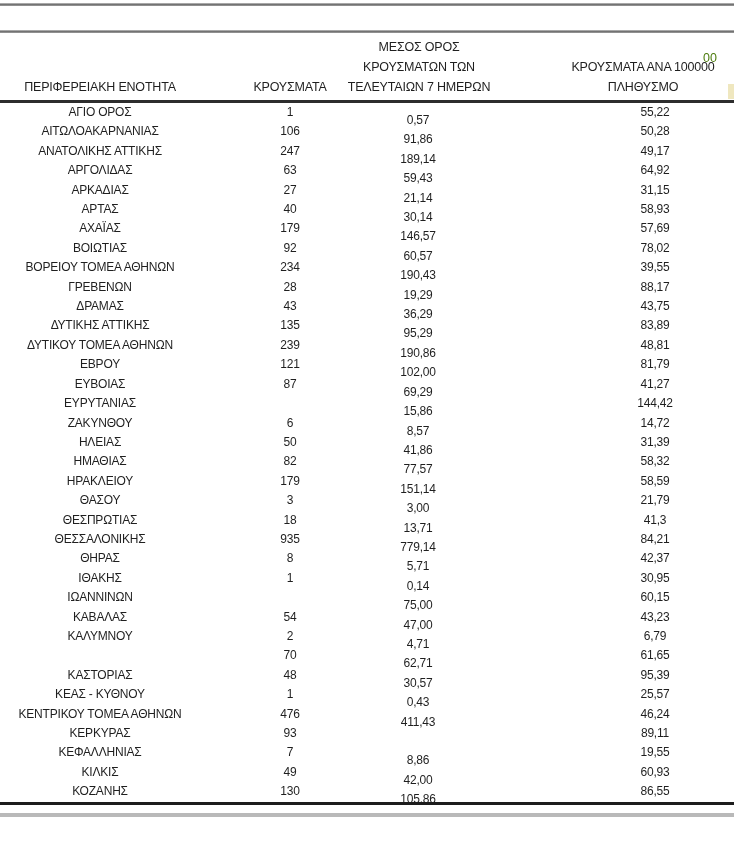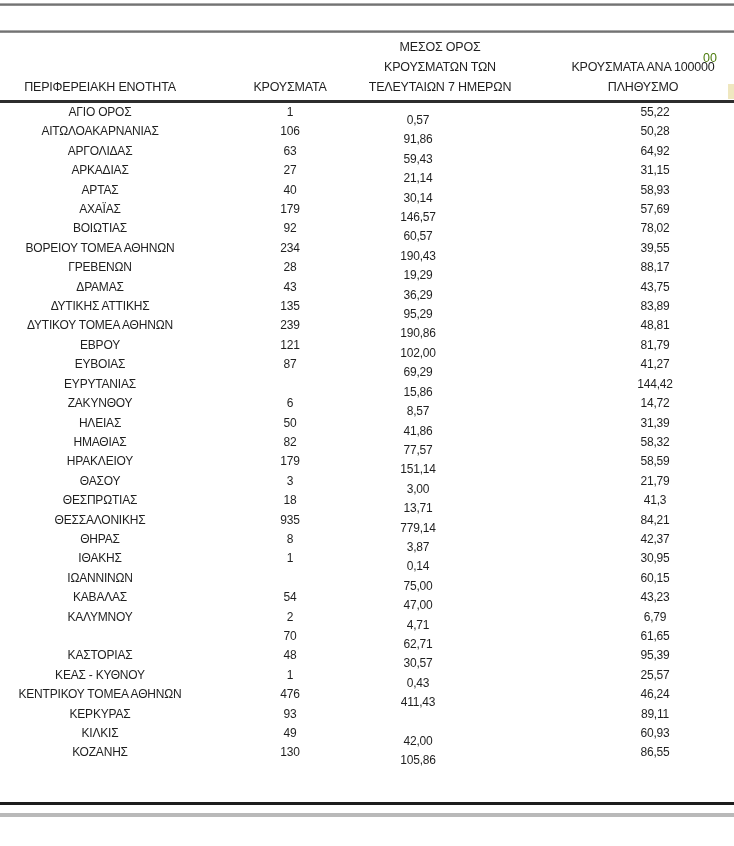--- a/index.html
+++ b/index.html
@@ -21,21 +21,21 @@
   .rule-dark{height:3px;background:#2d2d2d;}
   .header-underline{top:100px;}
   .table-bottom{top:802px;height:3px;background:#1c1c1c;}
   .footer-gray{top:813px;height:4px;background:#b9b9b9;}
 
   
   .hdr{position:absolute;top:34px;left:0;width:734px;height:66px;font-size:12.5px;letter-spacing:-0.2px;}
   .hdr-cell{position:absolute;bottom:3px;text-align:center;line-height:20px;}
   .hdr-c1{left:0;width:200px;}
   .hdr-c2{left:200px;width:180px;}
-  .hdr-c3{left:350px;width:180px;}
+  .hdr-c3{left:329px;width:180px;}
   .hdr-c4{left:545px;width:196px;}
   .hdr-line{display:block;white-space:nowrap;}
 
   
   .rows{position:absolute;top:103px;left:0;width:592px;height:699px;display:flex;flex-direction:column;}
   .row{position:relative;height:19.42px;flex:0 0 19.42px;font-size:12px;letter-spacing:-0.2px;}
   .cell{position:absolute;top:0;height:19.42px;line-height:19.42px;text-align:center;white-space:nowrap;overflow:visible;}
   .c1{left:0;width:200px;}
   .c2{left:200px;width:180px;}
   .c3{left:328px;width:180px;margin-top:8px;}
@@ -81,20 +81,26 @@
     <span class="cell c4">55,22</span>
   </div>
 
   <div class="row">
     <span class="cell c1">ΑΙΤΩΛΟΑΚΑΡΝΑΝΙΑΣ</span>
     <span class="cell c2">106</span>
     <span class="cell c3">91,86</span>
     <span class="cell c4">50,28</span>
   </div>
 
+  <div class="row">
+    <span class="cell c1">ΑΝΑΤΟΛΙΚΗΣ ΑΤΤΙΚΗΣ</span>
+    <span class="cell c2">247</span>
+    <span class="cell c3">189,14</span>
+    <span class="cell c4">49,17</span>
+  </div>
 
   <div class="row">
     <span class="cell c1">ΑΡΓΟΛΙΔΑΣ</span>
     <span class="cell c2">63</span>
     <span class="cell c3">59,43</span>
     <span class="cell c4">64,92</span>
   </div>
 
   <div class="row">
     <span class="cell c1">ΑΡΚΑΔΙΑΣ</span>
@@ -224,21 +230,21 @@
   <div class="row">
     <span class="cell c1">ΘΕΣΣΑΛΟΝΙΚΗΣ</span>
     <span class="cell c2">935</span>
     <span class="cell c3">779,14</span>
     <span class="cell c4">84,21</span>
   </div>
 
   <div class="row">
     <span class="cell c1">ΘΗΡΑΣ</span>
     <span class="cell c2">8</span>
-    <span class="cell c3">3,87</span>
+    <span class="cell c3">5,71</span>
     <span class="cell c4">42,37</span>
   </div>
 
   <div class="row">
     <span class="cell c1">ΙΘΑΚΗΣ</span>
     <span class="cell c2">1</span>
     <span class="cell c3">0,14</span>
     <span class="cell c4">30,95</span>
   </div>
 
@@ -288,20 +294,26 @@
     <span class="cell c3">411,43</span>
     <span class="cell c4">46,24</span>
   </div>
 
   <div class="row">
     <span class="cell c1">ΚΕΡΚΥΡΑΣ</span>
     <span class="cell c2">93</span>
     <span class="cell c4">89,11</span>
   </div>
 
+  <div class="row">
+    <span class="cell c1">ΚΕΦΑΛΛΗΝΙΑΣ</span>
+    <span class="cell c2">7</span>
+    <span class="cell c3">8,86</span>
+    <span class="cell c4">19,55</span>
+  </div>
 
   <div class="row">
     <span class="cell c1">ΚΙΛΚΙΣ</span>
     <span class="cell c2">49</span>
     <span class="cell c3">42,00</span>
     <span class="cell c4">60,93</span>
   </div>
 
   <div class="row">
     <span class="cell c1">ΚΟΖΑΝΗΣ</span>

